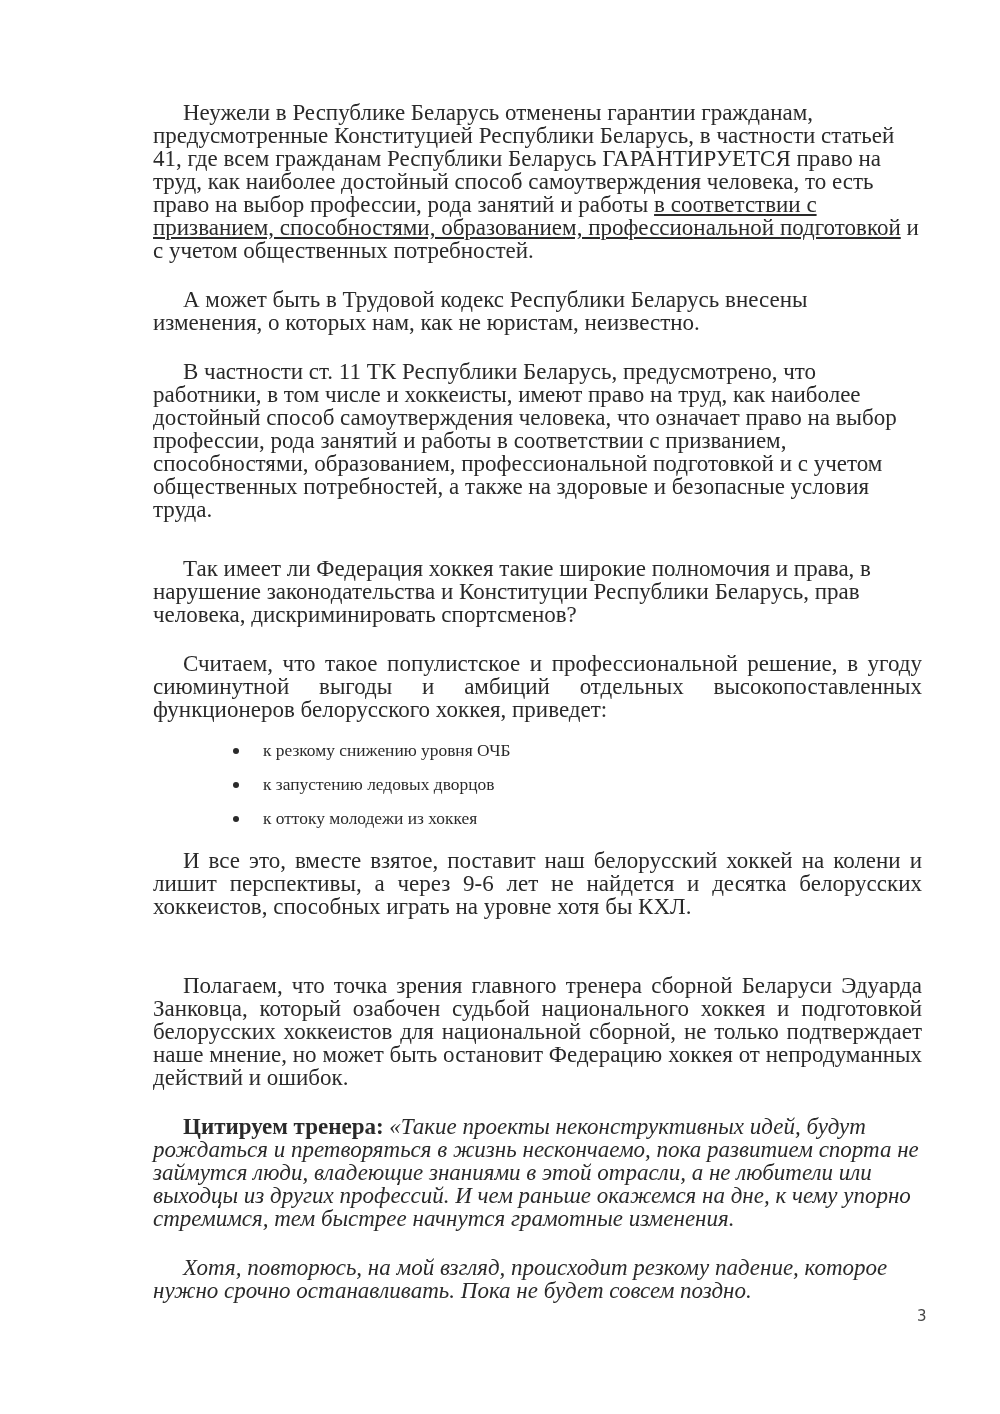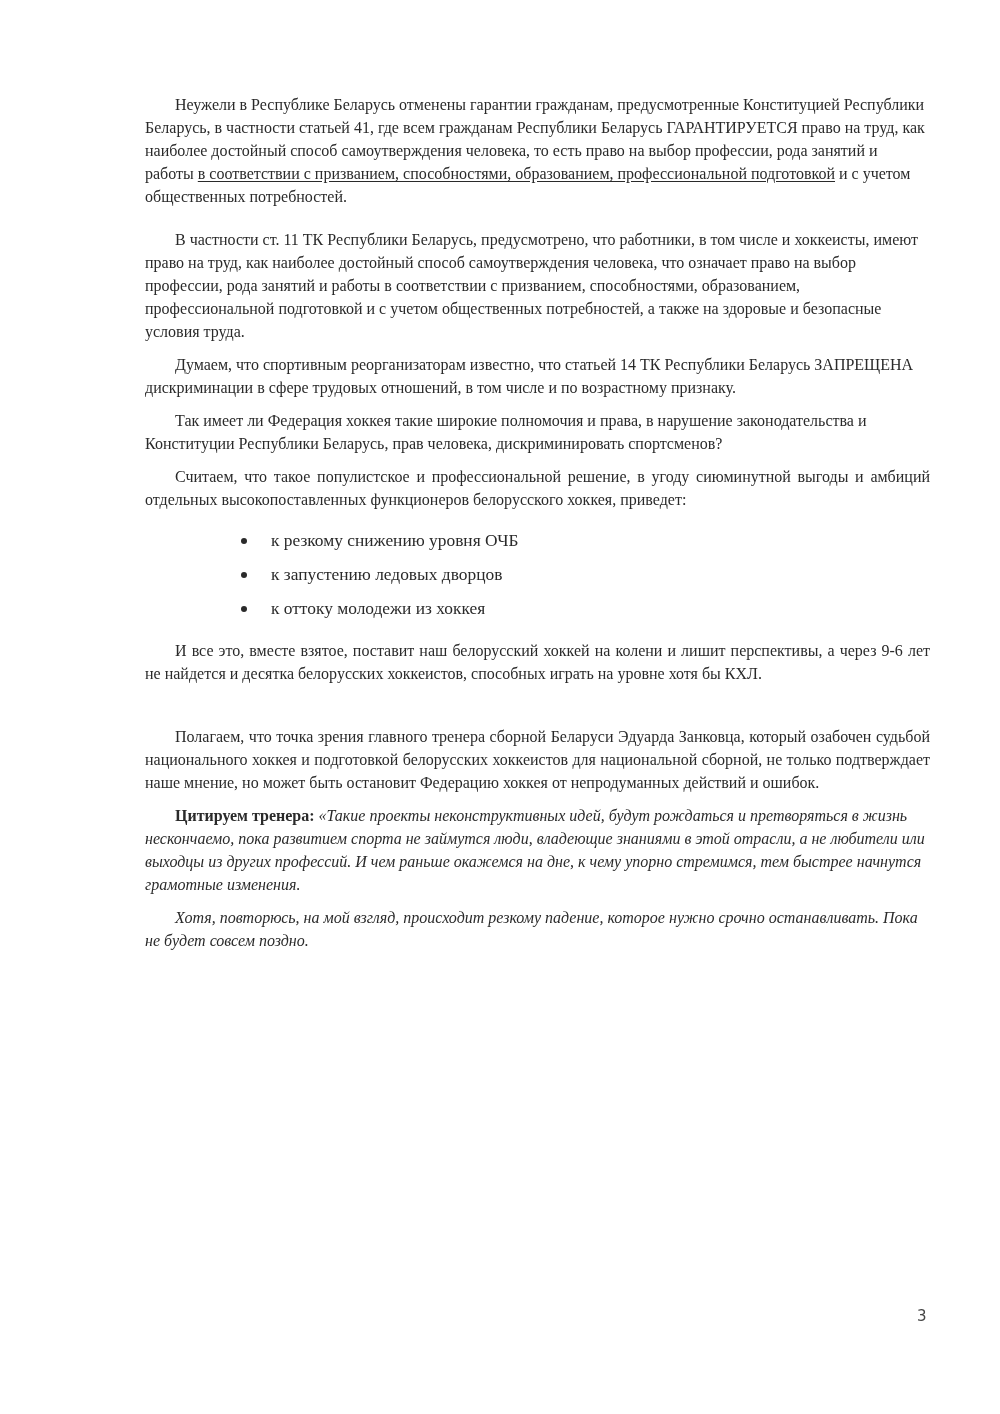--- a/index.html
+++ b/index.html
@@ -3,43 +3,43 @@
 <meta charset="utf-8">
 <style>
   html, body { margin: 0; padding: 0; }
   body {
     width: 1000px; height: 1414px; background: #ffffff;
     position: relative; overflow: hidden;
     font-family: "Liberation Serif", "DejaVu Serif", serif;
     color: #2a2a2a;
   }
   .page { position: absolute; left: 145px; top: 93px; width: 785px; }
-  p { margin: 0; font-size: 16px; line-height: 23px; }
+  p { margin: 8px; font-size: 23px; line-height: 23px; }
   .ind { text-indent: 30px; }
   .just { text-align: justify; }
   .u { text-decoration: underline; text-underline-offset: 2px; }
   .gap { height: 10px; }
   .gapL { height: 20px; }
-  ul.bul { list-style: none; margin: 8px; padding: 0 0 0 88px; }
+  ul.bul { list-style: none; margin: 0; padding: 0 0 0 88px; }
   ul.bul li { font-size: 17.4px; line-height: 23px; height: 34px; position: relative; padding-left: 30px; }
   ul.bul li .dot { position: absolute; left: 0; top: 9px; width: 6px; height: 6px; border-radius: 50%; background: #2a2a2a; }
   .quote i { font-style: italic; text-align: right; }
   .bold { font-weight: bold; }
   .pagenum { position: absolute; left: 917px; top: 1307px; font-family: "DejaVu Sans", sans-serif; font-size: 15px; color: #444; }
 </style>
 </head>
 <body>
 
 <div class="page">
   <p class="ind"><span>Неужели в Республике Беларусь отменены гарантии гражданам, предусмотренные Конституцией Республики Беларусь, в частности статьей 41, где всем гражданам Республики Беларусь ГАРАНТИРУЕТСЯ право на труд, как наиболее достойный способ самоутверждения человека, то есть право на выбор профессии, рода занятий и работы </span><span class="u">в соответствии с призванием, способностями, образованием, профессиональной подготовкой</span><span> и с учетом общественных потребностей.</span></p>
   <div class="gap"></div>
+  <p class="ind">А может быть в Трудовой кодекс Республики Беларусь внесены изменения, о которых нам, как не юристам,  неизвестно.</p>
   <div class="gap"></div>
   <p class="ind">В частности  ст. 11 ТК Республики Беларусь, предусмотрено, что работники, в том числе и хоккеисты, имеют право на  труд, как наиболее достойный способ самоутверждения человека, что означает право на выбор профессии, рода занятий и работы в соответствии с призванием, способностями, образованием, профессиональной подготовкой и с учетом общественных потребностей, а также на здоровые и безопасные условия труда.</p>
   <div class="gap"></div>
-  <p class="ind">Думаем, что спортивным реорганизаторам  известно, что статьей 14 ТК Республики Беларусь ЗАПРЕЩЕНА дискриминации в сфере трудовых отношений, в том числе и по возрастному признаку.</p>
   <div class="gap"></div>
   <p class="ind">Так имеет ли Федерация хоккея такие широкие полномочия и права, в нарушение законодательства и Конституции Республики Беларусь, прав человека, дискриминировать спортсменов?</p>
   <div class="gap"></div>
   <p class="ind just">Считаем, что такое популистское и профессиональной решение,  в угоду сиюминутной выгоды и амбиций отдельных высокопоставленных функционеров белорусского хоккея, приведет:</p>
   <div class="gap"></div>
   <ul class="bul">
     <li><span class="dot"></span><span>к резкому снижению уровня ОЧБ</span></li>
     <li><span class="dot"></span><span>к запустению ледовых дворцов</span></li>
     <li><span class="dot"></span><span>к оттоку молодежи из хоккея</span></li>
   </ul>

